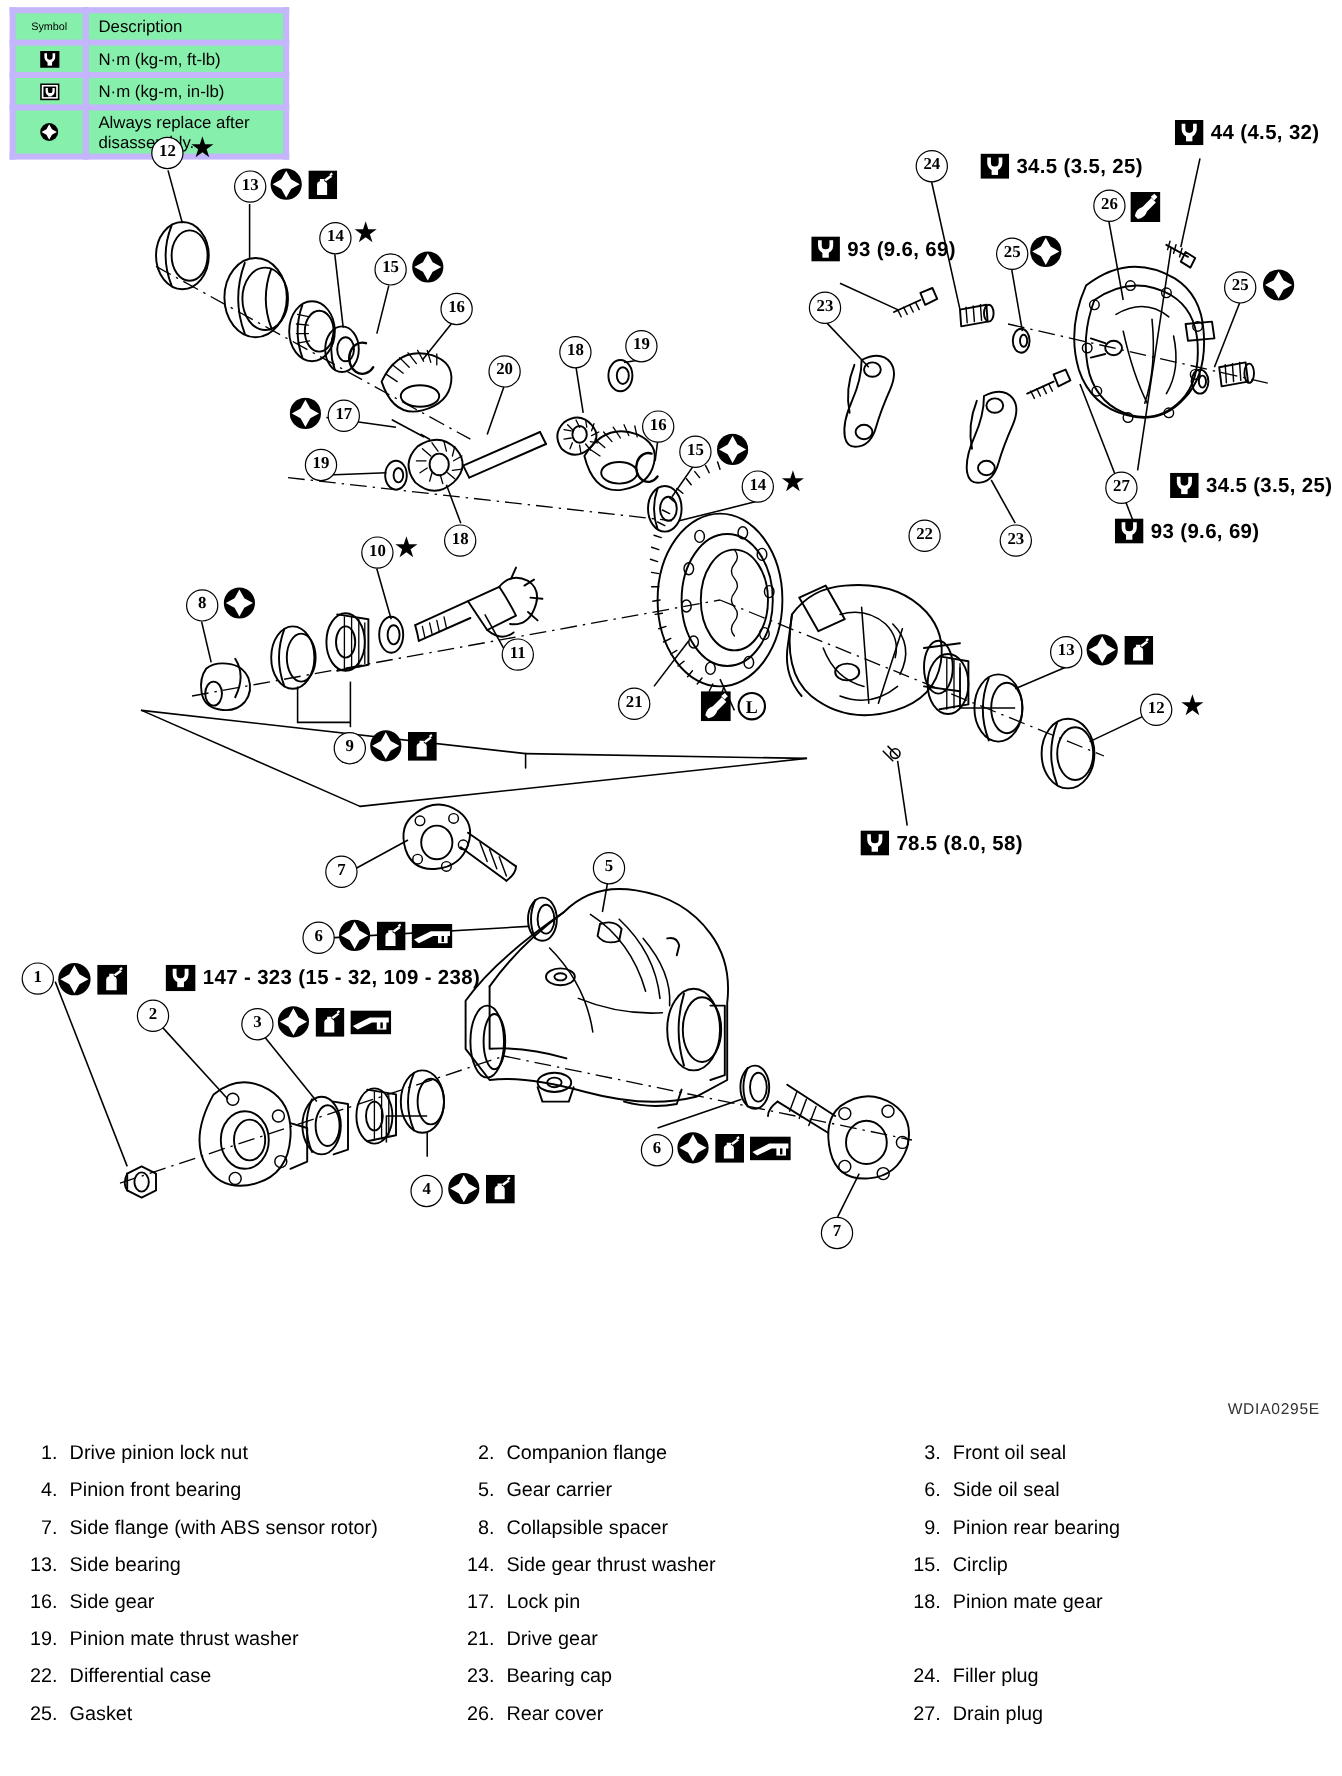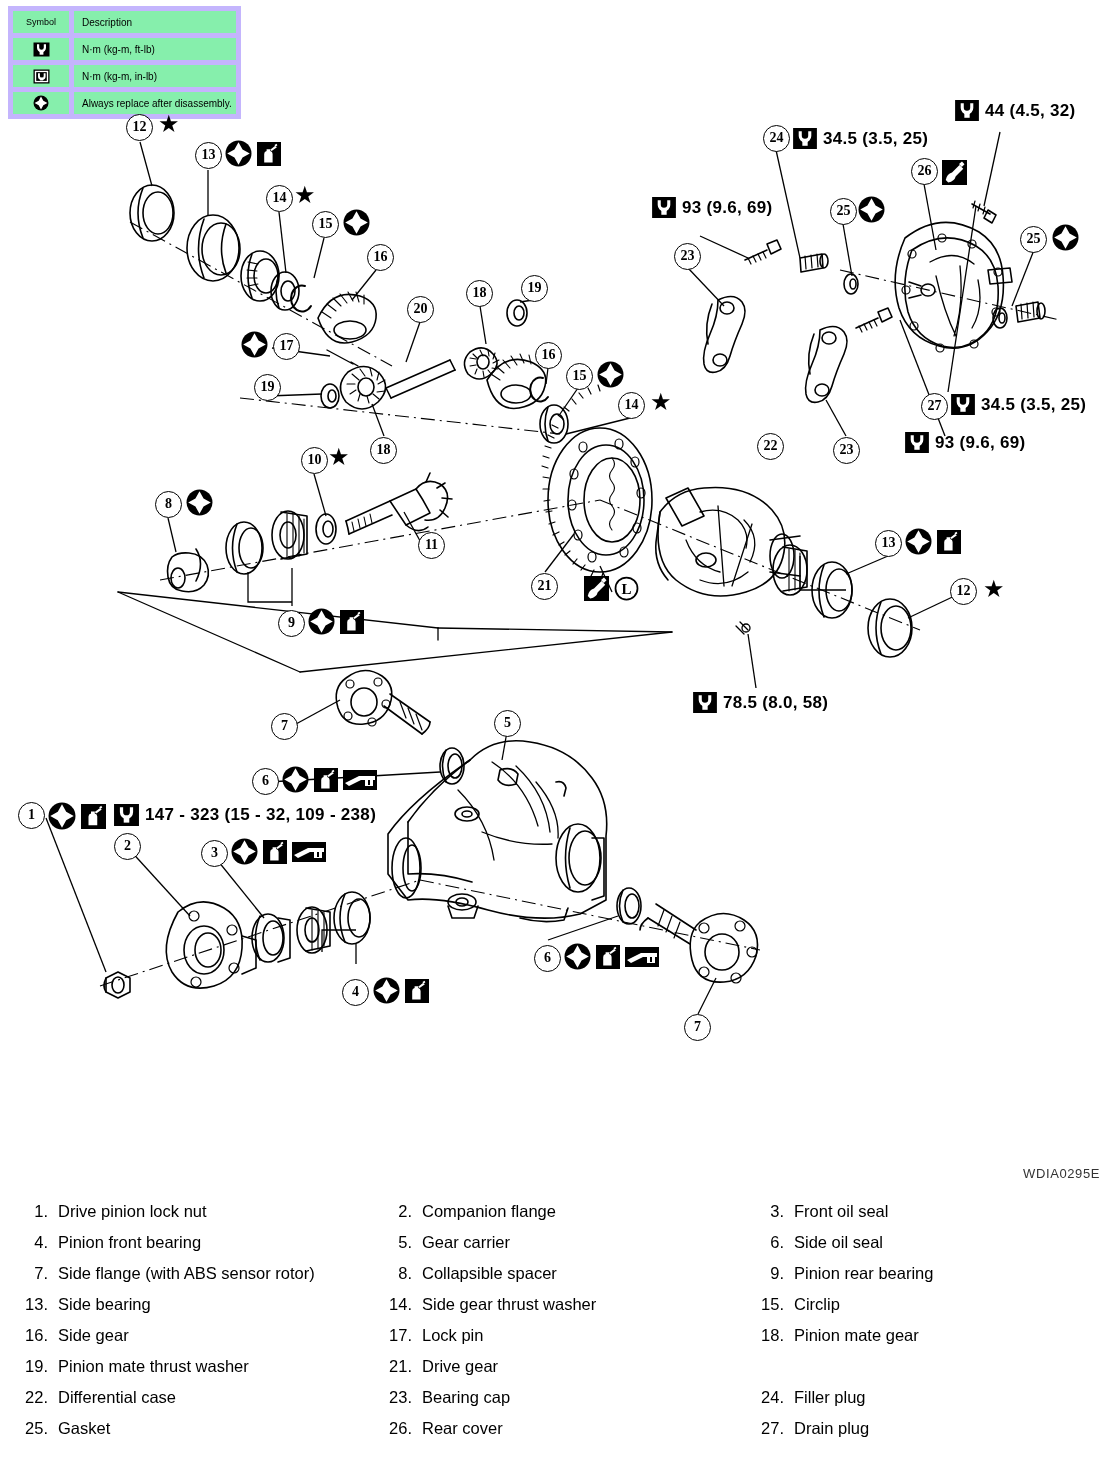--- a/index.html
+++ b/index.html
@@ -7,35 +7,35 @@
   body{
     width:1118px;height:1480px;position:relative;overflow:hidden;
     font-family:"Liberation Sans",sans-serif;color:#000;
   }
   
   .legend{position:absolute;left:8px;top:6px;border-collapse:collapse;}
   .legend td,.legend th{
     border:5px solid #c4b5fd;font-weight:400;font-size:9px;
     padding:2px 4px;text-align:center;background:#86efac;
   }
-  .legend .desc{text-align:left;padding-left:8px;width:150px;font-size:10px;}
+  .legend .desc{text-align:left;padding-left:8px;width:150px;font-size:14px;}
   .legend .symcell{width:48px;height:18px;}
   
   .ico{display:inline-block;vertical-align:middle;}
   .ico svg{display:block;}
   
   .cal{
     position:absolute;width:27px;height:27px;border:1.6px solid #000;
     border-radius:50%;background:#fff;font-size:14px;font-weight:700;
     line-height:24px;text-align:center;box-sizing:border-box;
     font-family:"Liberation Serif",serif;
   }
   
   .tq{position:absolute;display:flex;align-items:center;gap:6px;
-      font-size:17px;font-weight:700;white-space:nowrap;}
+      font-size:17px;font-weight:700;white-space:nowrap;margin-left:24px;}
   .tq .txt{letter-spacing:.3px;}
   
   .star{position:absolute;font-size:24px;line-height:1;}
   
   .figcode{position:absolute;right:18px;top:1166px;font-size:13px;
            letter-spacing:.6px;color:#333;}
   
   .parts{position:absolute;left:0;top:1196px;width:1118px;}
   .prow{display:flex;}
   .pitem{display:flex;align-items:baseline;font-size:16.5px;
@@ -596,21 +596,21 @@
   <div class="cal" style="left:407px;top:296px">20</div>
   <div class="cal" style="left:466px;top:280px">18</div>
   <div class="cal" style="left:521px;top:275px">19</div>
   <div class="cal" style="left:535px;top:342px">16</div>
   <div class="cal" style="left:566px;top:363px">15</div>
   <div class="cal" style="left:618px;top:392px">14</div>
   <div class="cal" style="left:155px;top:491px">8</div>
   <div class="cal" style="left:278px;top:610px">9</div>
   <div class="cal" style="left:301px;top:447px">10</div>
   <div class="cal" style="left:418px;top:532px">11</div>
-  <div class="cal" style="left:531px;top:573px">21</div>
+  <div class="cal" style="left:515px;top:573px">21</div>
   <div class="cal" style="left:757px;top:433px">22</div>
   <div class="cal" style="left:674px;top:243px">23</div>
   <div class="cal" style="left:833px;top:437px">23</div>
   <div class="cal" style="left:763px;top:125px">24</div>
   <div class="cal" style="left:830px;top:198px">25</div>
   <div class="cal" style="left:1020px;top:226px">25</div>
   <div class="cal" style="left:911px;top:158px">26</div>
   <div class="cal" style="left:921px;top:393px">27</div>
   <div class="cal" style="left:875px;top:530px">13</div>
   <div class="cal" style="left:950px;top:578px">12</div>

